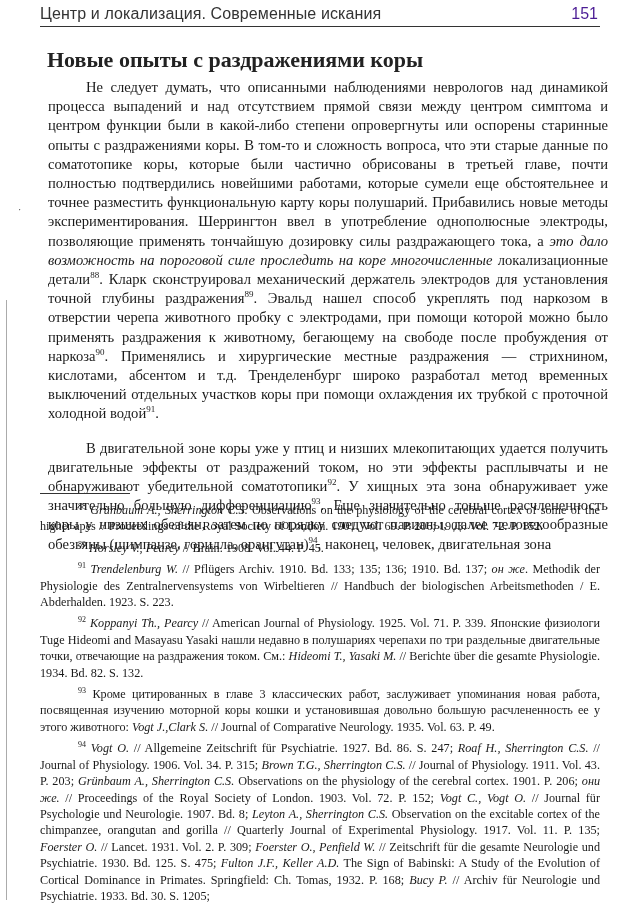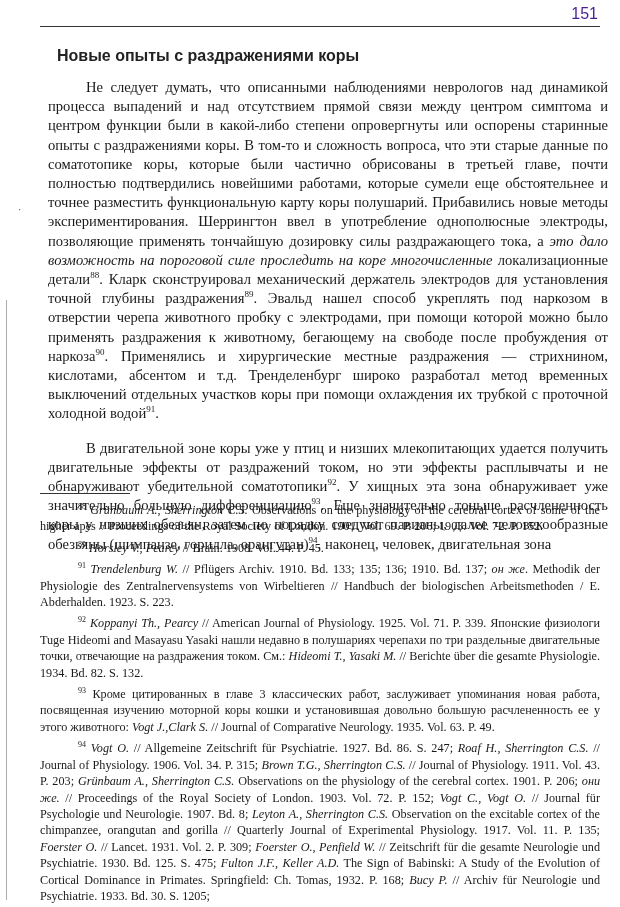--- a/index.html
+++ b/index.html
@@ -1,38 +1,39 @@
 <!DOCTYPE html>
 <html><head>
 <meta charset="utf-8">
 <style>
   html, body { margin:0; padding:0; background:#ffffff; }
   body { width:620px; height:907px; position:relative; overflow:hidden; color:#1a1a1a; font-family:"Liberation Serif", serif; }
   .edge-line { position:absolute; left:6px; top:300px; width:1px; height:600px; background:#666; opacity:0.55; }
   .header { position:absolute; left:40px; top:4px; width:560px; height:22px; border-bottom:1px solid #333; }
   .header-title { position:absolute; left:0; top:1px; font-family:"Liberation Sans", sans-serif; font-size:16px; color:#333; letter-spacing:0.1px; }
   .header-page { position:absolute; right:2px; top:1px; font-family:"Liberation Sans", sans-serif; font-size:16px; color:#4c1d95; }
-  .section-title { position:absolute; left:57px; top:47px; font-family:Liberation Sans, sans-serif; font-weight:bold; font-size:16px; color:#222; }
+  .section-title { position:absolute; left:47px; top:47px; font-family:Liberation Serif, serif; font-weight:bold; font-size:22px; color:#222; }
   .body { position:absolute; left:48px; top:78px; width:560px; font-size:14.6px; line-height:19.2px; text-align:justify; }
   .body p { margin:0; text-indent:38px; }
   .body p + p { margin-top:15px; }
   .dot { position:absolute; left:18px; top:204px; font-size:10px; color:#444; }
   sup { font-size:9px; line-height:0; vertical-align:6px; }
   .fn-sep { position:absolute; left:40px; top:493px; width:90px; height:0; border-top:1px solid #333; }
   .footnotes { position:absolute; left:40px; top:502px; width:560px; font-size:12.2px; line-height:16.4px; text-align:justify; }
   .footnotes .fn { margin:0 0 5px 0; text-indent:38px; }
   .footnotes sup { font-size:8px; vertical-align:5px; }
   i { font-style:italic; }
 </style>
 </head>
 <body>
 
 <div class="edge-line"></div>
 
 <div class="header">
+  <span class="header-title">Центр и локализация. Современные искания</span>
   <span class="header-page">151</span>
 </div>
 
 <div class="section-title">Новые опыты с раздражениями коры</div>
 
 <div class="dot">·</div>
 
 <div class="body">
   <p><span>Не следует думать, что описанными наблюдениями неврологов над динамикой процесса выпадений и над отсутствием прямой связи между центром симптома и центром функции были в какой-либо степени опровергнуты или оспорены старинные опыты с раздражениями коры. В том-то и сложность вопроса, что эти старые данные по соматотопике коры, которые были частично обрисованы в третьей главе, почти полностью подтвердились новейшими работами, которые сумели еще обстоятельнее и точнее разместить функциональную карту коры полушарий. Прибавились новые методы экспериментирования. Шеррингтон ввел в употребление однополюсные электроды, позволяющие применять тончайшую дозировку силы раздражающего тока, а </span><i>это дало возможность на пороговой силе проследить на коре многочисленные</i><span> локализационные детали</span><sup>88</sup><span>. Кларк сконструировал механический держатель электродов для установления точной глубины раздражения</span><sup>89</sup><span>. Эвальд нашел способ укреплять под наркозом в отверстии черепа животного пробку с электродами, при помощи которой можно было применять раздражения к животному, бегающему на свободе после пробуждения от наркоза</span><sup>90</sup><span>. Применялись и хирургические местные раздражения — стрихнином, кислотами, абсентом и т.д. Тренделенбург широко разработал метод временных выключений отдельных участков коры при помощи охлаждения их трубкой с проточной холодной водой</span><sup>91</sup><span>.</span></p>
   <p><span>В двигательной зоне коры уже у птиц и низших млекопитающих удается получить двигательные эффекты от раздражений током, но эти эффекты расплывчаты и не обнаруживают убедительной соматотопики</span><sup>92</sup><span>. У хищных эта зона обнаруживает уже значительно большую дифференциацию</span><sup>93</sup><span>. Еще значительно тоньше расчлененность коры у низших обезьян, затем по порядку следуют павианы, далее человекообразные обезьяны (шимпанзе, горилла, орангутан)</span><sup>94</sup><span>, наконец, человек, двигательная зона</span></p>

